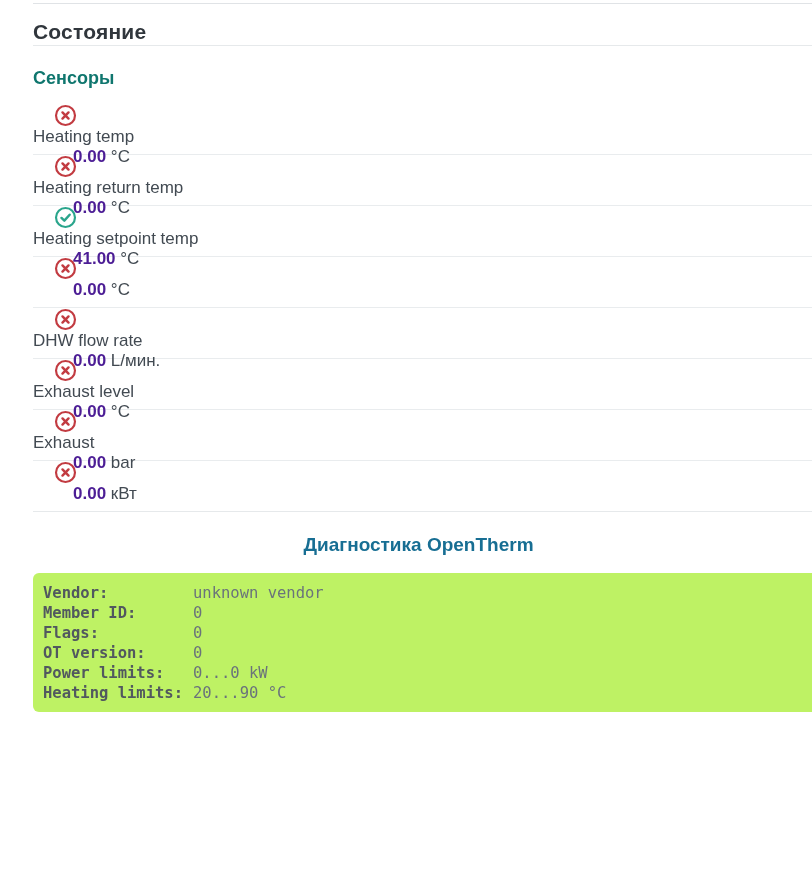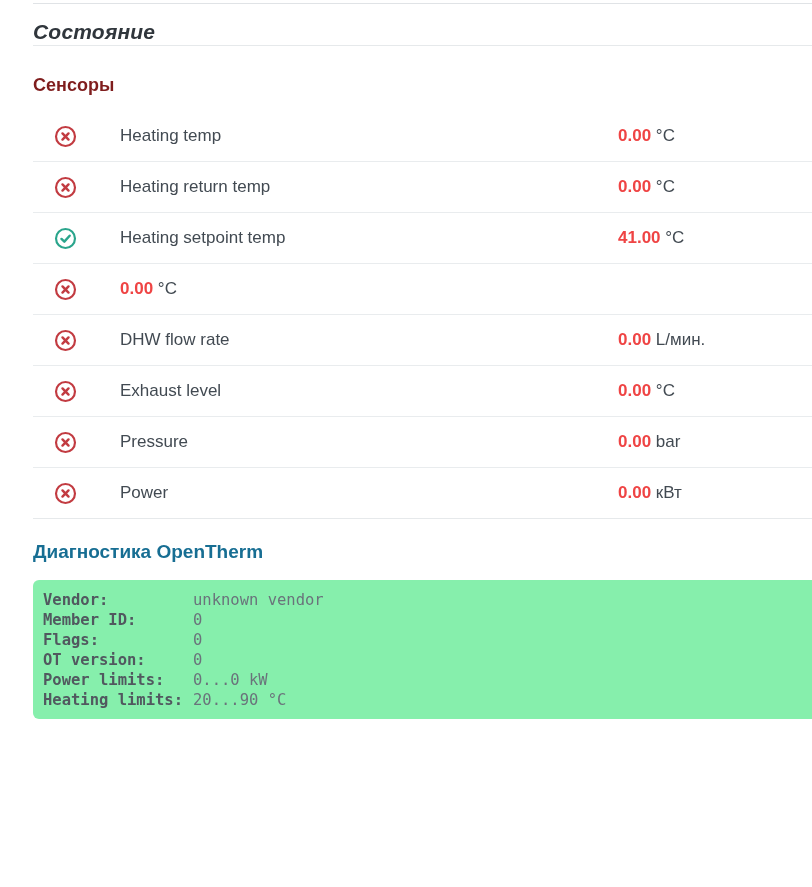--- a/index.html
+++ b/index.html
@@ -5,49 +5,50 @@
   html,body{margin:0;padding:0;}
   body{
     width:812px;height:887px;overflow:hidden;background:#fff;
     font-family:"Liberation Sans","DejaVu Sans",sans-serif;
     -webkit-font-smoothing:antialiased;
   }
   .page{padding-left:33px;}
   .top-rule{border-top:1px solid #e0e3e6;margin-top:3px;}
   .page-title{
     font-size:21px;font-weight:700;color:#30363c;
-    margin:15px 0 0 0;line-height:26px;letter-spacing:.2px;font-style:italic;
+    margin:15px 0 0 0;line-height:26px;letter-spacing:.2px;
   }
   hr.divider{border:0;border-top:1px solid #e6e9eb;margin:0;}
   .hr-after-title{margin-top:25px;}
   .hr-after-table{margin-top:20px;}
   .sensors-title{
-    font-size:18px;font-weight:700;color:#7f1d1d;
-    margin:28px 0 0 0;line-height:22px;
+    font-size:18px;font-weight:700;color:#0f766e;
+    margin:21px 0 0 0;line-height:22px;
   }
   .sensor-table{margin-top:15px;}
   .sensor-row{
-    display:flex;align-items:center;height:50px;
+    display:flex;height:50px;
     border-bottom:1px solid #e9ecee;
+    flex-direction:column;
   }
   .sensor-row:last-child{border-bottom:0;}
   .cell-icon{width:87px;padding-left:21px;box-sizing:border-box;display:flex;align-items:center;}
   .icon{display:inline-flex;}
   .icon svg{width:23px;height:23px;display:block;}
   .icon-error{color:#c23b41;}
   .icon-ok{color:#2aa58c;}
   .cell-label{width:498px;font-size:17px;color:#424a52;}
   .cell-value{font-size:17px;color:#424a52;white-space:nowrap;}
-  .cell-value b{color:#ef4444;font-weight:700;}
+  .cell-value b{color:#4c1d95;font-weight:700;margin-left:40px;}
   .diag-title{
     font-size:19px;font-weight:700;color:#176e93;
-    margin:21px 8px 0 0;line-height:24px;
+    margin:21px 8px 0 0;line-height:24px;text-align:center;
   }
   .diag-block{
-    margin-top:16px;background:#86efac;border-radius:6px 0 0 6px;
+    margin-top:16px;background:#bef264;border-radius:6px 0 0 6px;
     padding:10px 0 9px 10px;
     font-family:"DejaVu Sans Mono","Liberation Mono",monospace;
     font-size:15.5px;line-height:20px;color:#6a737b;
   }
   .diag-line{white-space:pre;}
   .diag-label{display:inline-block;width:150px;font-weight:700;color:#51585f;}
 </style>
 </head>
 <body>
 
@@ -141,35 +142,34 @@
 
     <div class="sensor-row">
       <div class="cell-icon">
         <span class="icon icon-error">
           <svg viewBox="0 0 16 16" fill="none" stroke="currentColor">
               <circle cx="8" cy="8" r="6.6" stroke-width="1.5"></circle>
               <path d="M5.9 5.9 L10.1 10.1 M10.1 5.9 L5.9 10.1" stroke-width="1.7" stroke-linecap="round"></path>
             </svg>
         </span>
       </div>
-      <div class="cell-label">Pressure</div>
+      <div class="cell-label">Exhaust</div>
       <div class="cell-value"><b>0.00</b> <span>bar</span></div>
     </div>
 
 
     <div class="sensor-row">
       <div class="cell-icon">
         <span class="icon icon-error">
           <svg viewBox="0 0 16 16" fill="none" stroke="currentColor">
               <circle cx="8" cy="8" r="6.6" stroke-width="1.5"></circle>
               <path d="M5.9 5.9 L10.1 10.1 M10.1 5.9 L5.9 10.1" stroke-width="1.7" stroke-linecap="round"></path>
             </svg>
         </span>
       </div>
-      <div class="cell-label">Power</div>
       <div class="cell-value"><b>0.00</b> <span>кВт</span></div>
     </div>
 
   </div>
 
   <hr class="divider hr-after-table">
 
   <h2 class="diag-title">Диагностика OpenTherm</h2>
 
   <div class="diag-block">

